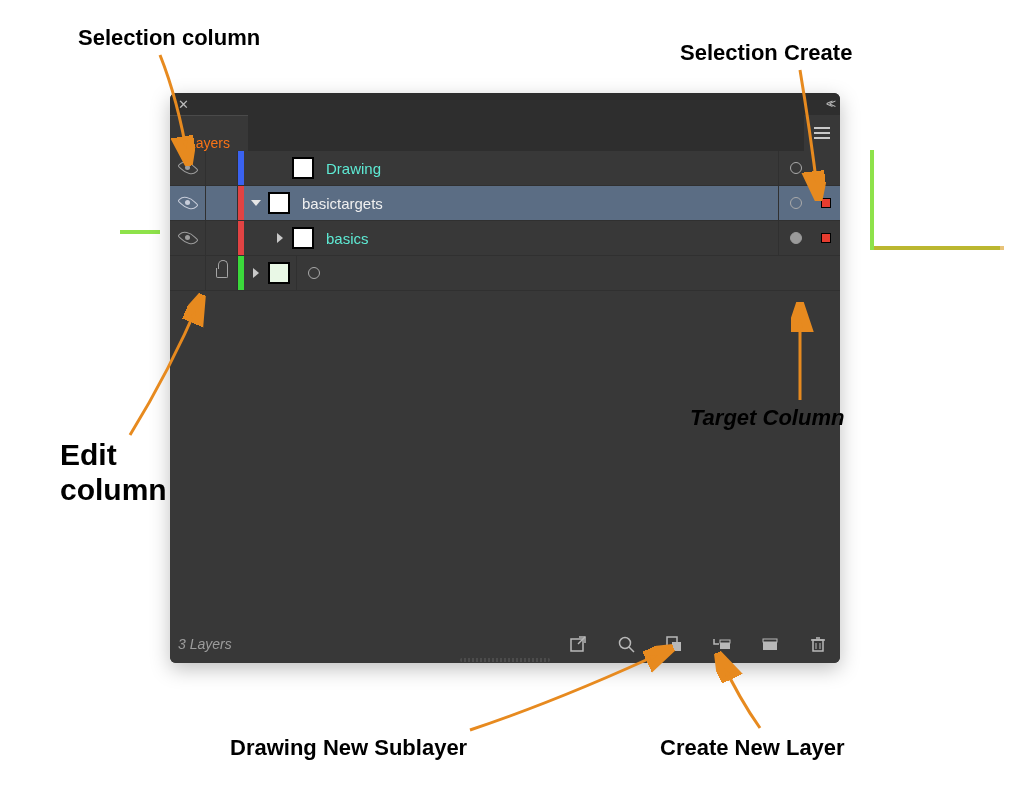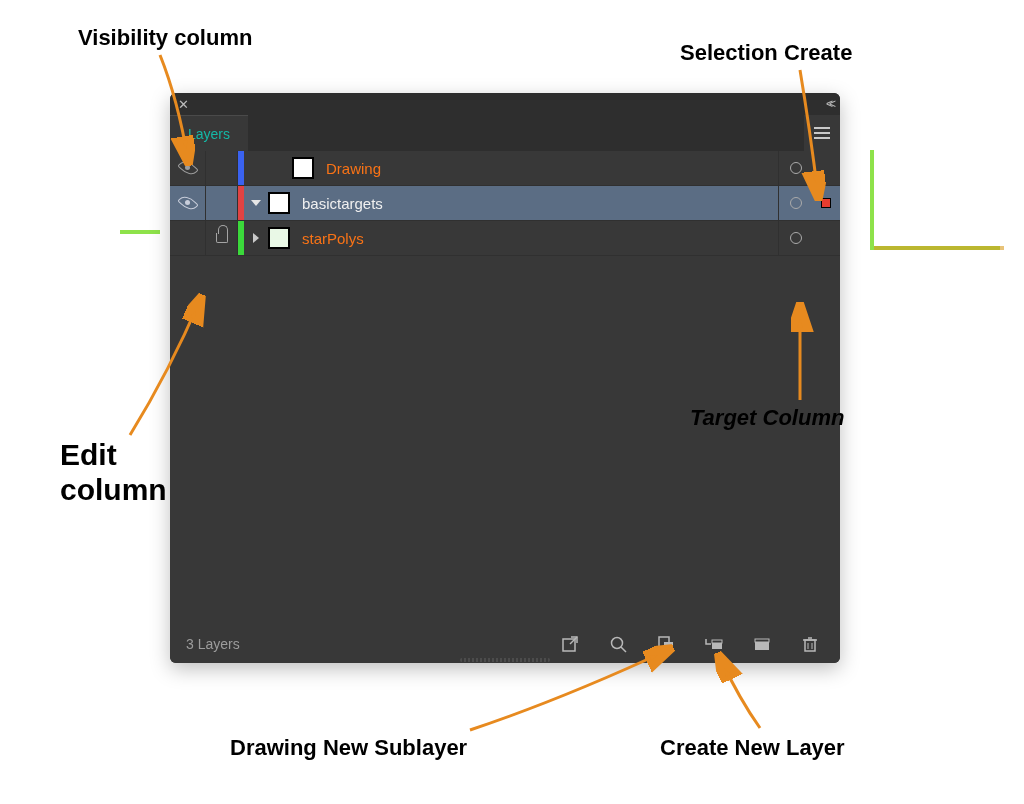--- a/index.html
+++ b/index.html
@@ -45,24 +45,24 @@
   
   .panel-tabstrip {
     height: 36px;
     display: flex;
     align-items: stretch;
     background: #2e2e2e;
     padding-left: 0;
   }
   .tab {
     display: flex;
-    align-items: center;
+    align-items: flex-end;
     padding: 0 18px;
     background: #383838;
-    color: #14b8a6;
+    color: #f97316;
     font-size: 14px;
     border-top: 1px solid #4a4a4a;
     cursor: pointer;
   }
   .tabstrip-spacer { flex: 1; }
   .panel-menu {
     width: 36px;
     display: flex;
     align-items: center;
     justify-content: center;
@@ -113,21 +113,21 @@
   .thumb {
     width: 22px; height: 22px;
     border: 2px solid #000;
     margin: 0 6px 0 0;
     background: #ffffff;
   }
   .thumb.green { background: #e9f8e6; border-color:#000; }
   .row-label {
     flex: 1;
     font-size: 15px;
-    color: #f97316;
+    color: #5eead4;
     padding-left: 6px;
     white-space: nowrap;
   }
   .row.selected .row-label { color: #f0f0f0; }
   .cell-target {
     width: 34px; height:100%;
     display:flex; align-items:center; justify-content:center;
     border-left: 1px solid #303030;
     cursor: pointer;
   }
@@ -191,27 +191,28 @@
   }
   .chev-down { border-left:5px solid transparent; border-right:5px solid transparent; border-top:6px solid #c9c9c9; }
   .row.selected .chev-down { border-top-color:#e6e6e6; }
   .chev-right { border-top:5px solid transparent; border-bottom:5px solid transparent; border-left:6px solid #c9c9c9; }
 
   
   .panel-footer {
     height: 38px;
     display:flex;
     align-items:center;
-    padding: 0 16px;
+    padding: 0 8px;
     background: #383838;
     border-bottom-left-radius:6px;
     border-bottom-right-radius:6px;
     font-size: 14px;
     color: #9c9c9c;
     gap: 20px;
+    font-style: italic;
   }
   .footer-spacer { flex:1; }
   .footer-btn {
     width: 28px; height:28px;
     display:flex; align-items:center; justify-content:center;
     cursor:pointer;
     color:#b8b8b8;
   }
   .grip {
     height:6px;
@@ -315,31 +316,49 @@
         <div class="row-label">basictargets</div>
         <div class="cell-target">
           <div class="target-ring"></div>
         </div>
         <div class="cell-sel">
           <div class="sel-swatch"></div>
         </div>
       </div>
       <div class="row">
         <div class="cell-vis">
+          <div class="eye"></div>
+        </div>
+        <div class="cell-lock"></div>
+        <div class="color-strip" style="background: rgb(225, 67, 67);"></div>
+        <div class="indent"></div>
+        <div class="expander">
+          <span class="chev-right"></span>
+        </div>
+        <div class="thumb"></div>
+        <div class="row-label">basics</div>
+        <div class="cell-target">
+          <div class="target-ring filled"></div>
+        </div>
+        <div class="cell-sel">
+          <div class="sel-swatch"></div>
+        </div>
+      </div>
+      <div class="row">
+        <div class="cell-vis">
           <div class="eye hidden"></div>
         </div>
         <div class="cell-lock">
           <div class="lock"></div>
         </div>
         <div class="color-strip" style="background: rgb(59, 217, 59);"></div>
         <div class="expander">
           <span class="chev-right"></span>
         </div>
         <div class="thumb green"></div>
-        <div class="row-label">starPolys</div>
         <div class="cell-target">
           <div class="target-ring"></div>
         </div>
         <div class="cell-sel"></div>
       </div>
     </div>
 
   <div class="panel-footer">
     <span>3 Layers</span>
     <div class="footer-spacer"></div>
@@ -384,21 +403,21 @@
           <line x1="11" y1="8" x2="11" y2="14" stroke="#b8b8b8" stroke-width="1"></line>
         </svg>
     </div>
   </div>
 
 </div>
 <div class="grip" style="position:absolute; left:170px; top:661px; width:670px;">
     <span></span>
   </div>
 
-<div class="anno big" style="left:78px; top:25px;">Visibility column</div>
+<div class="anno big" style="left:78px; top:25px;">Selection column</div>
 <div class="anno big" style="left:680px; top:40px;">Selection Create</div>
 <div class="anno med" style="left:60px; top:438px; white-space:pre-line;">Edit
 column</div>
 <div class="anno big" style="left:690px; top:405px;font-style:italic;">Target Column</div>
 <div class="anno big" style="left:230px; top:735px;">Drawing New Sublayer</div>
 <div class="anno big" style="left:660px; top:735px;">Create New Layer</div>
 
 <svg class="arrow" style="left:0;top:0;width:1024px;height:804px">
   <defs>
     <marker id="ah" markerWidth="10" markerHeight="10" refX="8" refY="3" orient="auto">

